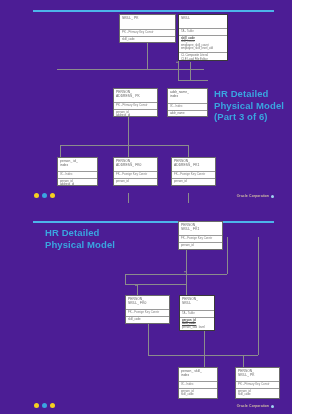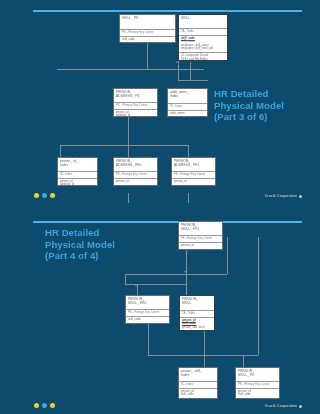--- a/index.html
+++ b/index.html
@@ -1,17 +1,17 @@
 <!DOCTYPE html>
 <html><head>
 <meta charset="utf-8">
 <style>
   html,body{margin:0;padding:0;background:#ffffff;}
   body{width:320px;height:414px;font-family:"Liberation Sans",sans-serif;overflow:hidden;}
-  .slide{position:relative;width:320px;height:207px;background:#0c4a6e;overflow:hidden;}
+  .slide{position:relative;width:292px;height:207px;background:#4c1d95;overflow:hidden;}
   .rule{position:absolute;left:33px;right:18px;height:2px;background:#4db4ea;}
   .title{position:absolute;color:#3aa5e0;font-weight:bold;font-size:9.5px;line-height:11.5px;letter-spacing:.1px;}
   .dots{position:absolute;display:flex;gap:3px;align-items:center;}
   .dot{width:5px;height:5px;border-radius:50%;}
   .d-y{background:#f5d020;}
   .d-b{background:#3aa5e0;}
   .footer{position:absolute;font-size:3.4px;color:#f7e9a8;letter-spacing:.2px;white-space:nowrap;}
   .footer .fdot{display:inline-block;width:3px;height:3px;background:#9fd4f2;border-radius:50%;margin-left:2px;vertical-align:middle;}
   .ent{position:absolute;background:#ffffff;border:0.6px solid #6b6b6b;box-sizing:border-box;}
   .ent.bold{border:1.4px solid #3a3a3a;}
@@ -166,21 +166,20 @@
   </div>
 </div>
 
 <div class="slide">
 
   <div class="rule" style="top:14px;"></div>
 
   <div class="title" style="left:45px;top:20px;">
     <div>HR Detailed</div>
     <div>Physical Model</div>
-    <div>(Part 4 of 4)</div>
   </div>
 
   <div class="ln lnv" style="left:186px;top:43px;height:24px;"></div>
   <div class="ln lnh" style="left:125px;top:67px;width:102px;"></div>
   <div class="ln lnv" style="left:227px;top:30px;height:37px;"></div>
   <div class="ln lnh" style="left:125px;top:77px;width:62px;"></div>
   <div class="ln lnv" style="left:125px;top:67px;height:10px;"></div>
   <div class="ln lnv" style="left:137px;top:77px;height:11px;"></div>
   <div class="ln lnv" style="left:186px;top:67px;height:21px;"></div>
   <div class="arw up" style="left:135.4px;top:77px;"></div>

